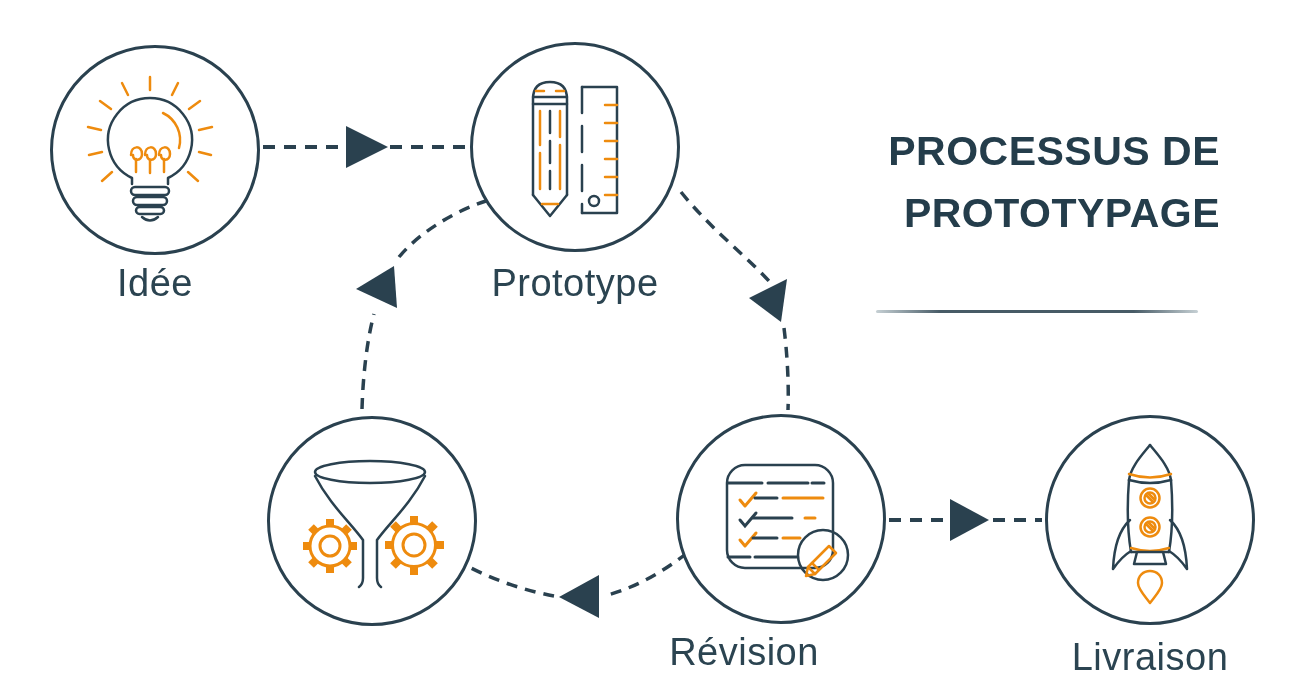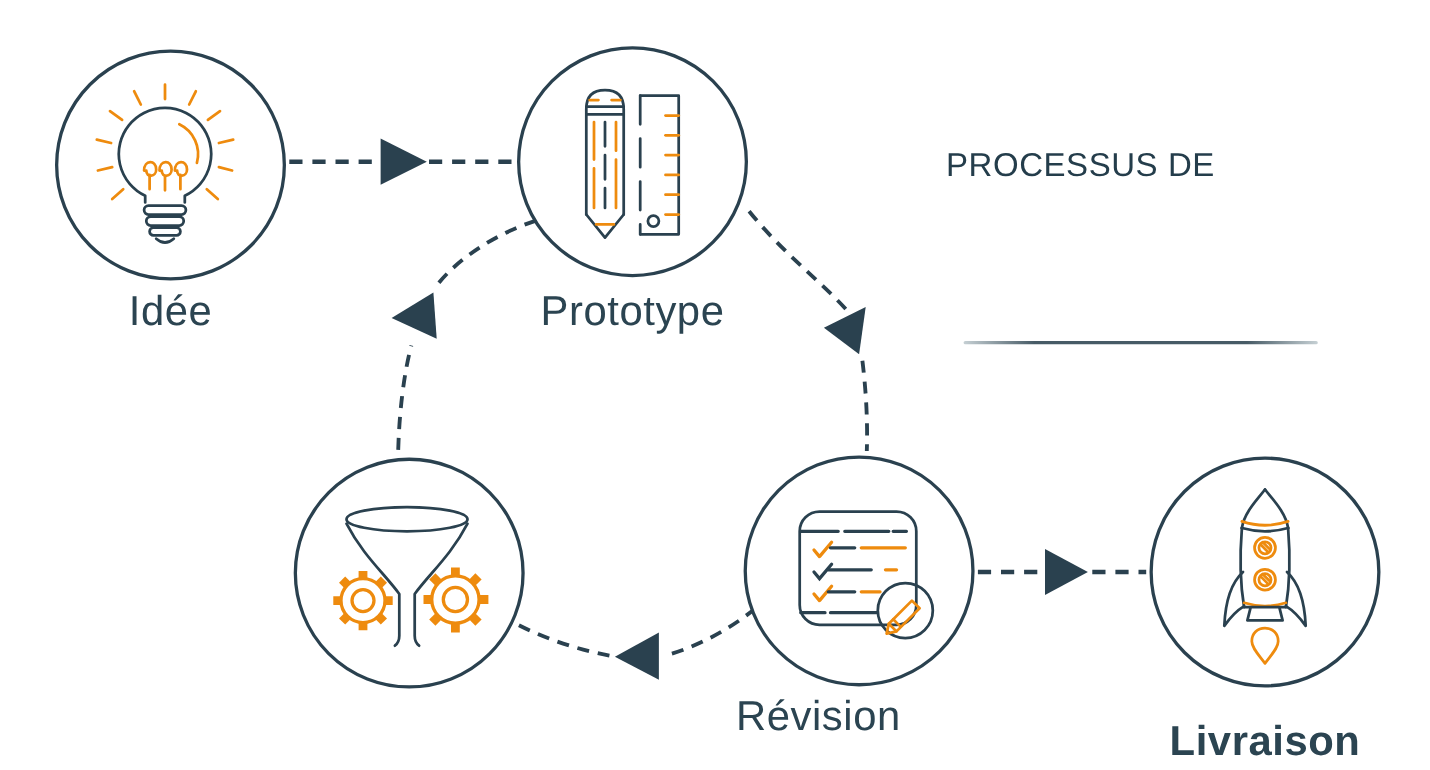--- a/index.html
+++ b/index.html
@@ -10,22 +10,22 @@
   .node-circle{
     position:absolute;width:210px;height:210px;border:3px solid #2A414F;
     border-radius:50%;background:#ffffff;box-sizing:border-box;
   }
   .node-label{
     position:absolute;width:260px;text-align:center;
     font-size:38px;font-weight:500;color:#2B4451;letter-spacing:0.5px;
   }
   .icon-svg{position:absolute;}
   .title{
-    position:absolute;left:860px;top:120px;width:360px;text-align:left;
-    font-size:30px;line-height:62px;font-weight:400;color:#243D4B;letter-spacing:0.5px;
+    position:absolute;left:860px;top:120px;width:360px;text-align:right;
+    font-size:41px;line-height:62px;font-weight:700;color:#243D4B;letter-spacing:0.5px;
   }
   .title-underline{
     position:absolute;left:876px;top:310px;width:322px;height:3px;border-radius:2px;
     background:linear-gradient(90deg,#c6d0d4 0%,#475b66 20%,#475b66 80%,#c6d0d4 100%);
   }
   .arrows{position:absolute;left:0;top:0;}
   .dash{stroke:#2A414F;stroke-width:4;fill:none;stroke-dasharray:12 9;}
   .dashc{stroke:#2A414F;stroke-width:3.5;fill:none;stroke-dasharray:11 8;}
   .tri{fill:#2A414F;stroke:none;}
   .n{stroke:#2A414F;fill:none;stroke-width:2.5;stroke-linecap:round;stroke-linejoin:round;}
@@ -198,20 +198,21 @@
     <path class="o" d="M41,108 Q60,114 79,108"></path>
     <path class="n" d="M40,80 C29,90 24,106 23,129 C30,119 36,114 41,111"></path>
     <path class="n" d="M80,80 C91,90 96,106 97,129 C90,119 84,114 79,111"></path>
     <path class="n" d="M47,112 L44,124 L76,124 L73,112 M41,112 H79"></path>
     <path class="o" d="M60,163 C54,155 48,149 48,143 C48,136 53,131 60,131 C67,131 72,136 72,143 C72,149 66,155 60,163 Z"></path>
   </svg>
 
   <div class="node-label" style="left:445px;top:262px;">Prototype</div>
   <div class="node-label" style="left:25px;top:262px;">Idée</div>
   <div class="node-label" style="left:614px;top:631px;">Révision</div>
-  <div class="node-label" style="left:1020px;top:653px;font-weight:bold;">Livraison</div>
+  <div class="node-label" style="left:1020px;top:636px;">Livraison</div>
 
   <div class="title">
     <div>PROCESSUS DE</div>
+    <div>PROTOTYPAGE</div>
   </div>
   <div class="title-underline"></div>
 
 </div>
 
 </body></html>

